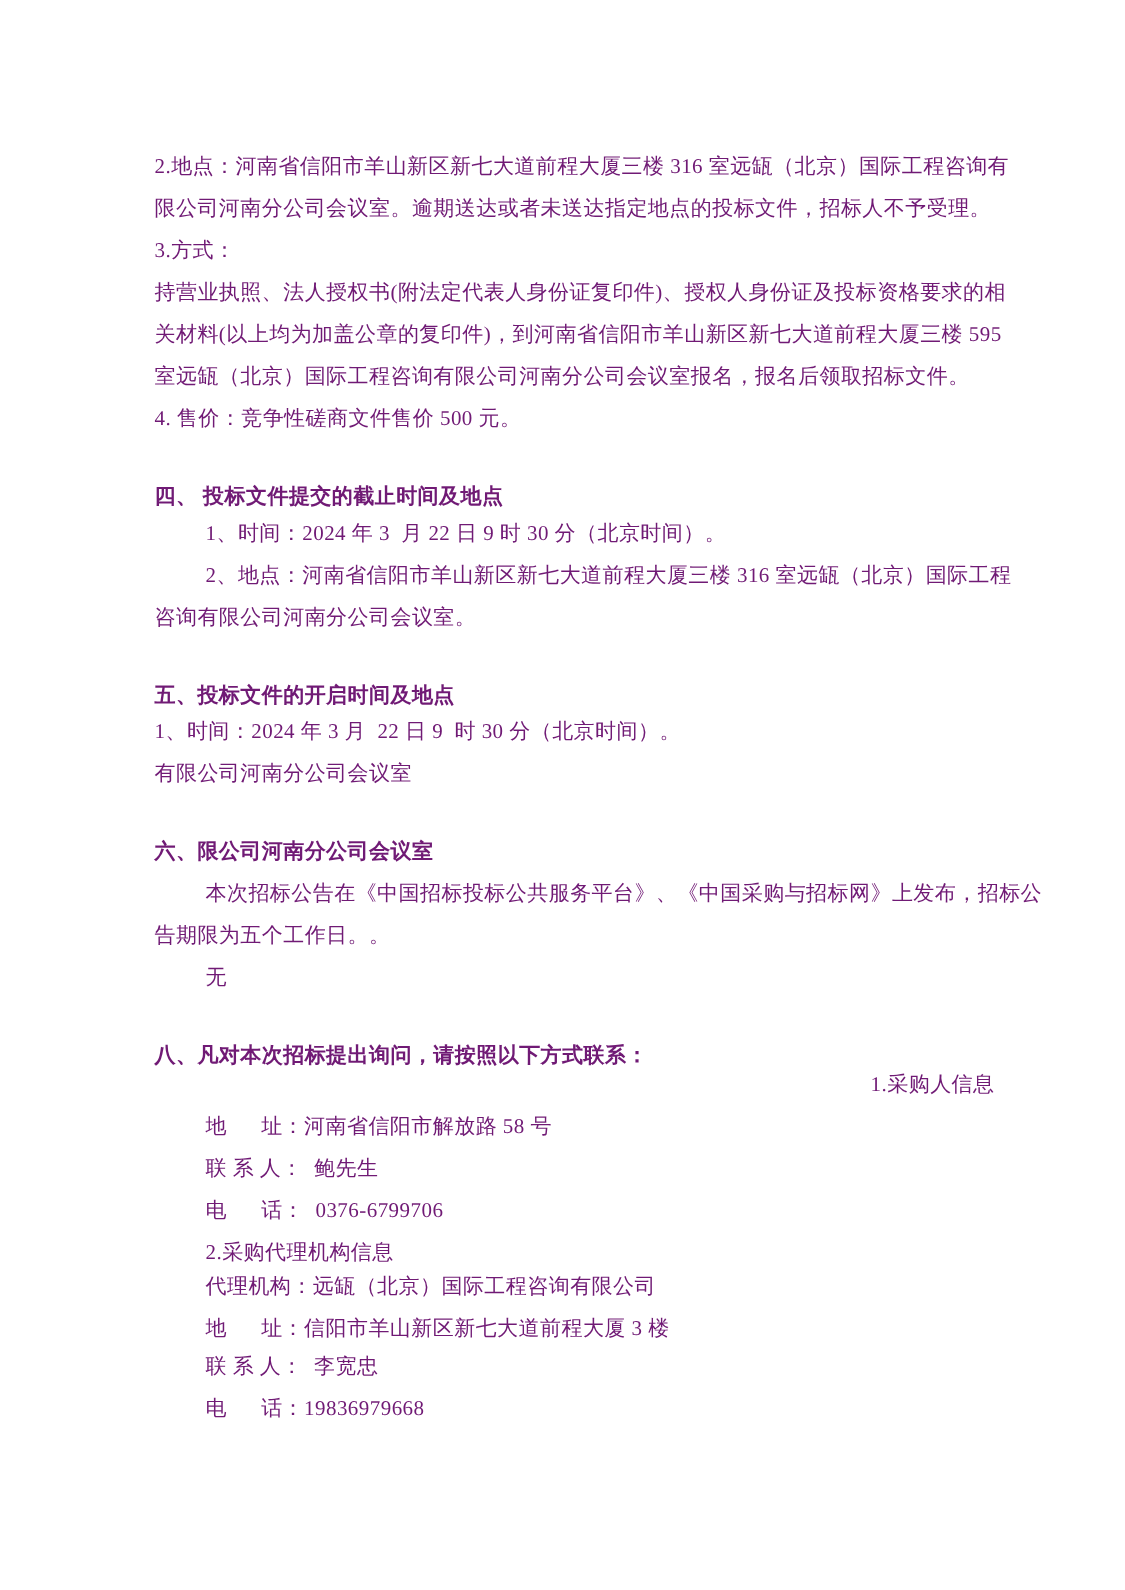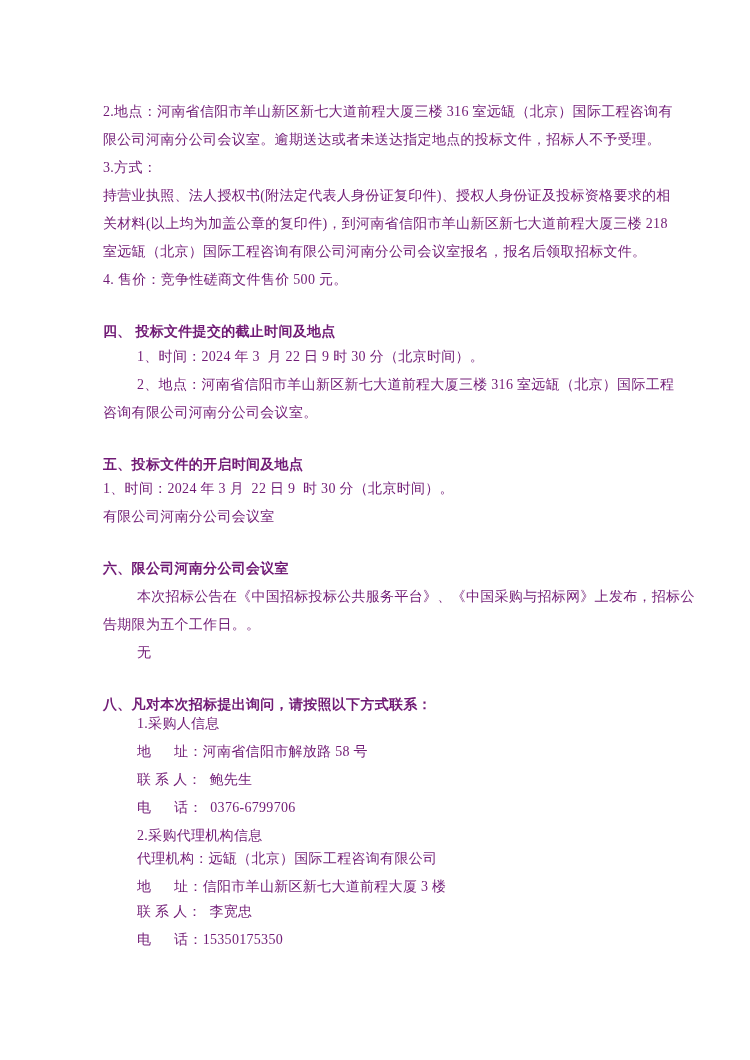--- a/index.html
+++ b/index.html
@@ -28,32 +28,32 @@
     line-height: 28px;
     white-space: pre;
     font-weight: normal;
     letter-spacing: 0.3px;
   }
   .hd { font-weight: bold; margin-top: 24px; }
   .in { padding-left: 34px; }
   .t3 { margin-top: -3px; }
   .t4 { margin-top: -4px; }
   .t5 { margin-top: -5px; }
-  .t9 { margin-top: -9px; }
+  .t9 { margin-top: -9px; text-align: right; }
 </style>
 </head>
 <body>
 
 <div class="page">
   <div class="content">
     <p class="ln">2.地点：河南省信阳市羊山新区新七大道前程大厦三楼 316 室远缻（北京）国际工程咨询有</p>
     <p class="ln">限公司河南分公司会议室。逾期送达或者未送达指定地点的投标文件，招标人不予受理。</p>
     <p class="ln">3.方式：</p>
     <p class="ln">持营业执照、法人授权书(附法定代表人身份证复印件)、授权人身份证及投标资格要求的相</p>
-    <p class="ln">关材料(以上均为加盖公章的复印件)，到河南省信阳市羊山新区新七大道前程大厦三楼 218</p>
+    <p class="ln">关材料(以上均为加盖公章的复印件)，到河南省信阳市羊山新区新七大道前程大厦三楼 595</p>
     <p class="ln">室远缻（北京）国际工程咨询有限公司河南分公司会议室报名，报名后领取招标文件。</p>
     <p class="ln">4. 售价：竞争性磋商文件售价 500 元。</p>
     <p class="ln hd">四、 投标文件提交的截止时间及地点</p>
     <p class="ln in t3">1、时间：2024 年 3  月 22 日 9 时 30 分（北京时间）。</p>
     <p class="ln in">2、地点：河南省信阳市羊山新区新七大道前程大厦三楼 316 室远缻（北京）国际工程</p>
     <p class="ln">咨询有限公司河南分公司会议室。</p>
     <p class="ln hd">五、投标文件的开启时间及地点</p>
     <p class="ln t4">1、时间：2024 年 3 月  22 日 9  时 30 分（北京时间）。</p>
     <p class="ln">有限公司河南分公司会议室</p>
     <p class="ln hd">六、限公司河南分公司会议室</p>
@@ -62,15 +62,15 @@
     <p class="ln in">无</p>
     <p class="ln hd">八、凡对本次招标提出询问，请按照以下方式联系：</p>
     <p class="ln in t9">1.采购人信息</p>
     <p class="ln in">地      址：河南省信阳市解放路 58 号</p>
     <p class="ln in">联 系 人：  鲍先生</p>
     <p class="ln in">电      话：  0376-6799706</p>
     <p class="ln in">2.采购代理机构信息</p>
     <p class="ln in t5">代理机构：远缻（北京）国际工程咨询有限公司</p>
     <p class="ln in">地      址：信阳市羊山新区新七大道前程大厦 3 楼</p>
     <p class="ln in t3">联 系 人：  李宽忠</p>
-    <p class="ln in">电      话：15350175350</p>
+    <p class="ln in">电      话：19836979668</p>
   </div>
 </div>
 
 </body></html>

